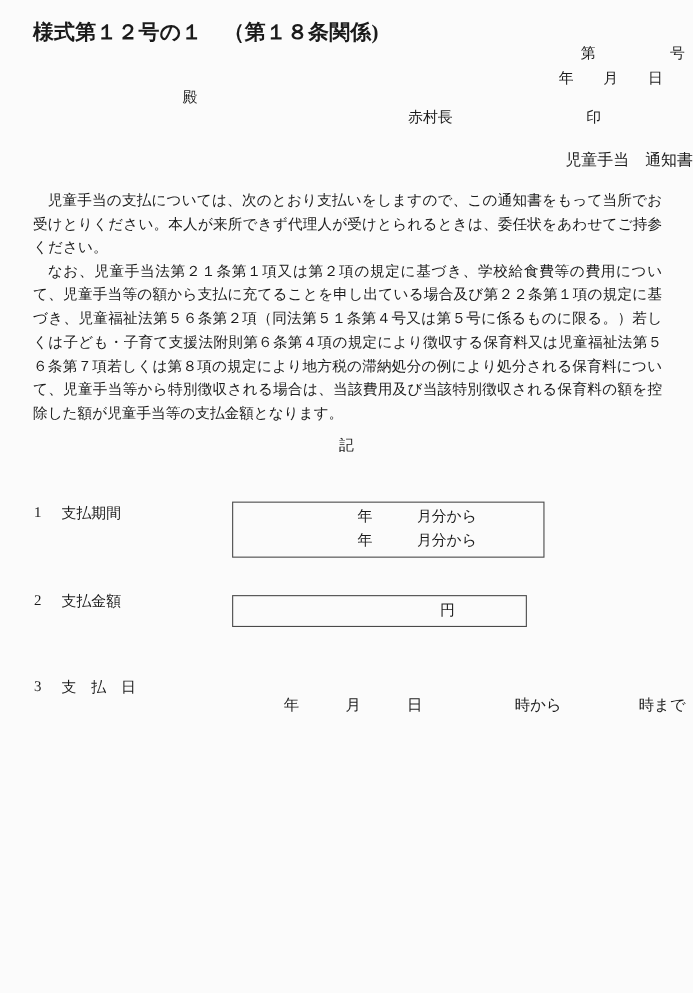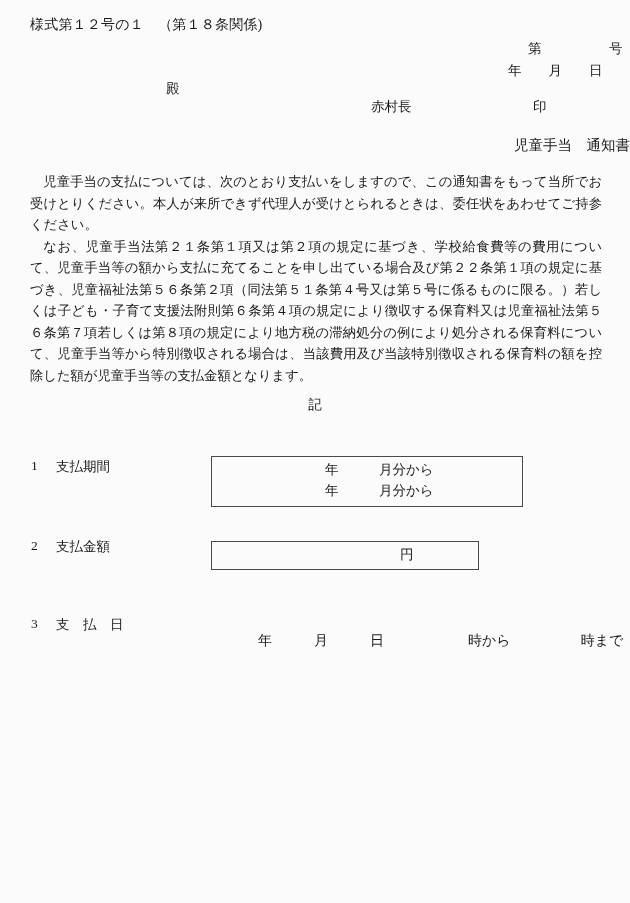--- a/index.html
+++ b/index.html
@@ -18,23 +18,24 @@
     background: #fbfbfb;
     overflow: hidden;
     box-sizing: border-box;
   }
 
   
   .form-no {
     position: absolute;
     left: 30px;
     top: 16px;
-    font-size: 14px;
+    font-size: 19px;
     letter-spacing: 0.2px;
     white-space: pre;
+    font-weight: bold;
   }
   .doc-no {
     position: absolute;
     left: 508px;
     top: 40px;
     font-size: 13.5px;
     white-space: pre;
     margin-left: 20px;
   }
   .doc-date {
@@ -121,21 +122,21 @@
   
   .field-box {
     position: absolute;
     border: 1px solid #4a4a4a;
     box-sizing: border-box;
     background: transparent;
   }
   #box-period {
     left: 211px;
     top: 456px;
-    width: 312px;
+    width: 284px;
     height: 51px;
   }
   #box-amount {
     left: 211px;
     top: 541px;
     width: 268px;
     height: 29px;
   }
   .box-line {
     position: absolute;

